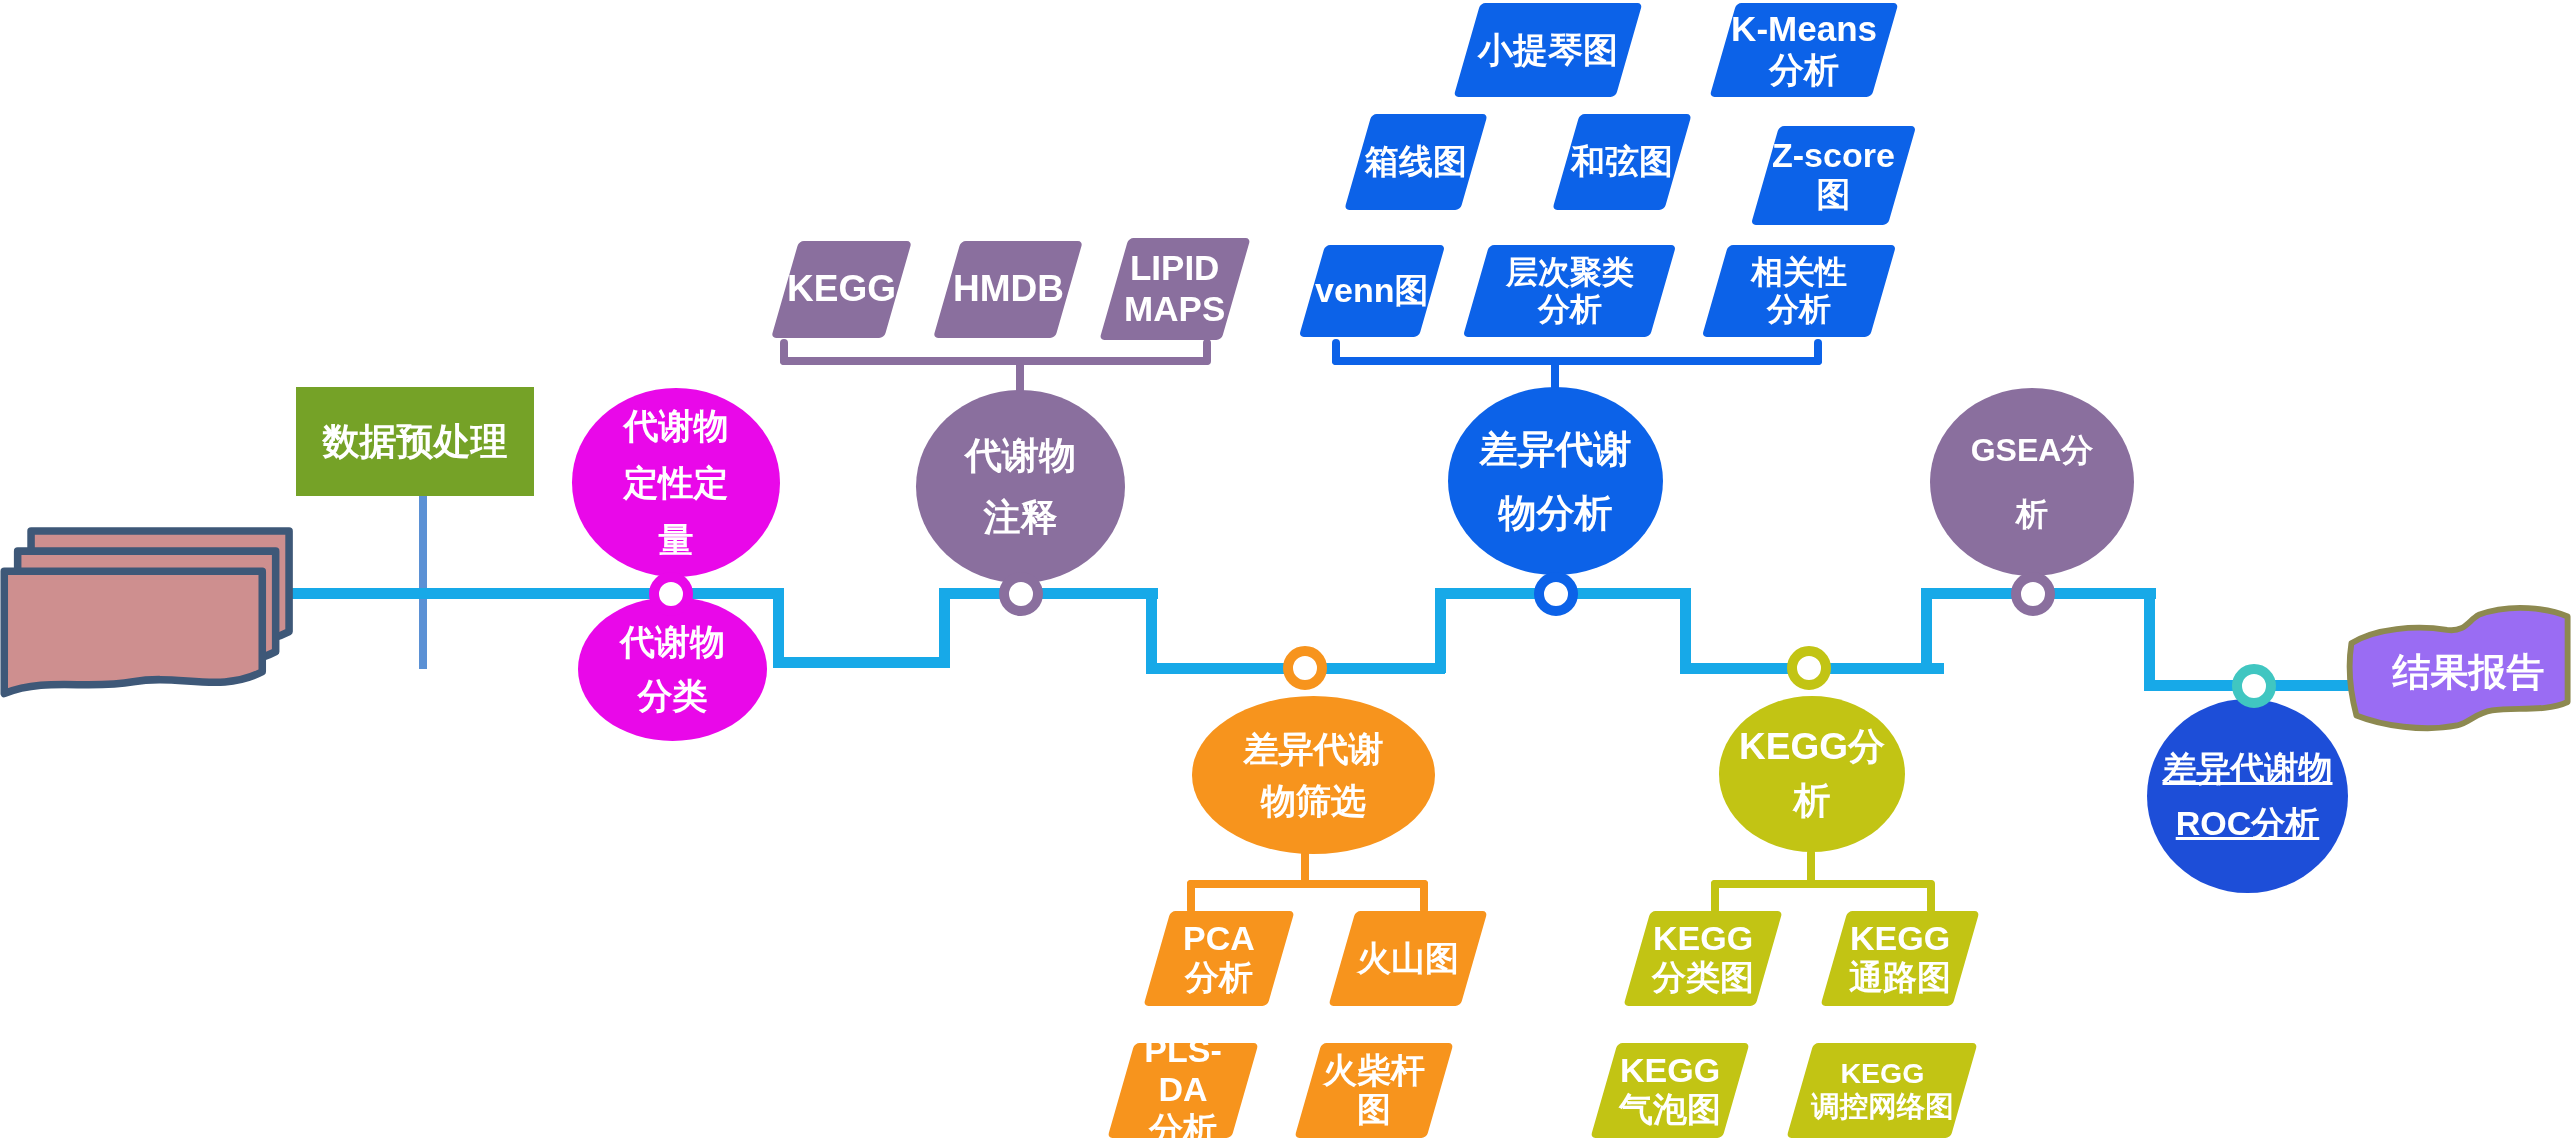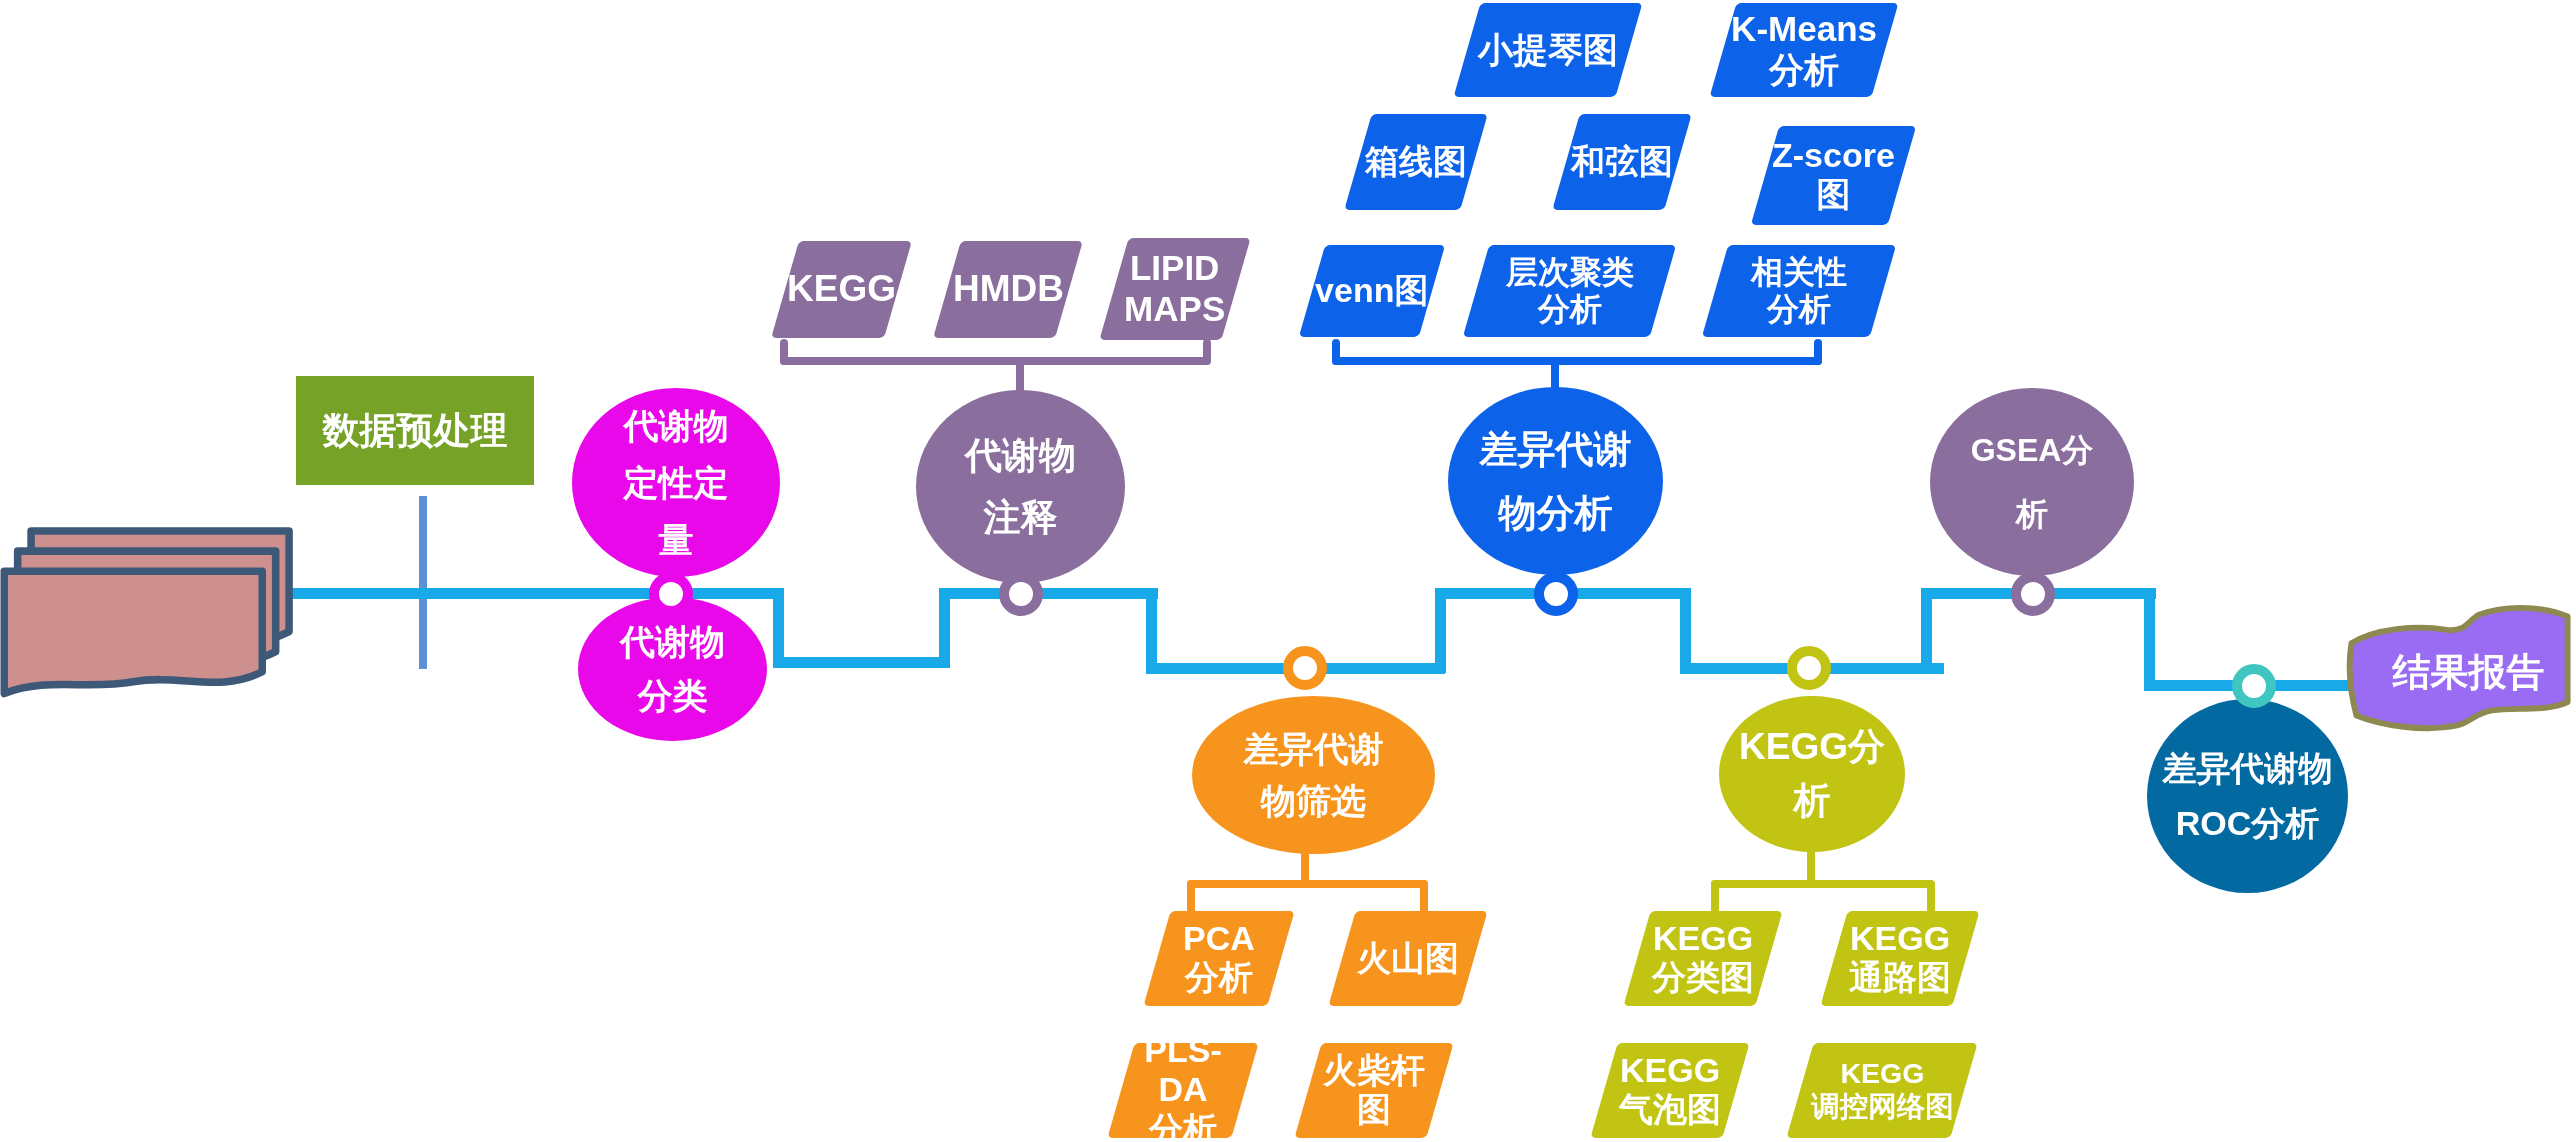--- a/index.html
+++ b/index.html
@@ -23,21 +23,21 @@
   .ellipse{
     position:absolute;border-radius:50%;display:flex;flex-direction:column;
     align-items:center;justify-content:center;z-index:4;color:#fff;text-align:center;
     font-weight:800;
   }
   .bg-magenta{background:#E908E9;}
   .bg-purple{background:#8A6F9E;}
   .bg-blue{background:#0C62E8;}
   .bg-orange{background:#F7941D;}
   .bg-yellow{background:#C2C414;}
-  .bg-teal{background:#0369a1;}
+  .bg-teal{background:#1d4ed8;text-decoration:underline;}
   .bg-green{background:#75A227;}
   
   .box{
     position:absolute;display:flex;align-items:center;justify-content:center;
     color:#fff;z-index:2;font-size:37px;box-sizing:border-box;text-align:center;
   }
   
   .para{
     position:absolute;transform:skewX(-16deg);display:flex;align-items:center;
     justify-content:center;z-index:2;border-radius:5px;
@@ -118,21 +118,21 @@
   <div class="svgwrap" style="left:0;top:526px;width:295px;height:191px;">
     <svg width="295" height="191" viewBox="0 0 352 228">
       <g stroke="#3E5878" stroke-width="9" fill="#CE8F8F" stroke-linejoin="round">
         <path transform="translate(33,2)" d="M4,4 L312,4 L312,124 C262,150 212,126 158,136 C104,146 54,130 4,150 Z"></path>
         <path transform="translate(17,26)" d="M4,4 L312,4 L312,124 C262,150 212,126 158,136 C104,146 54,130 4,150 Z"></path>
         <path transform="translate(1,50)" d="M4,4 L312,4 L312,124 C262,150 212,126 158,136 C104,146 54,130 4,150 Z"></path>
       </g>
     </svg>
   </div>
 
-  <div class="box bg-green" style="left:296px;top:376px;width:238px;height:109px;">
+  <div class="box bg-green" style="left:296px;top:387px;width:238px;height:109px;">
     <span>数据预处理</span>
   </div>
 
   <div class="para bg-purple f44" style="left:785px;top:241px;width:113px;height:97px;">
     <div class="pt">
         <div>KEGG</div>
       </div>
   </div>
   <div class="para bg-purple f44" style="left:947px;top:241px;width:122px;height:97px;">
     <div class="pt">

